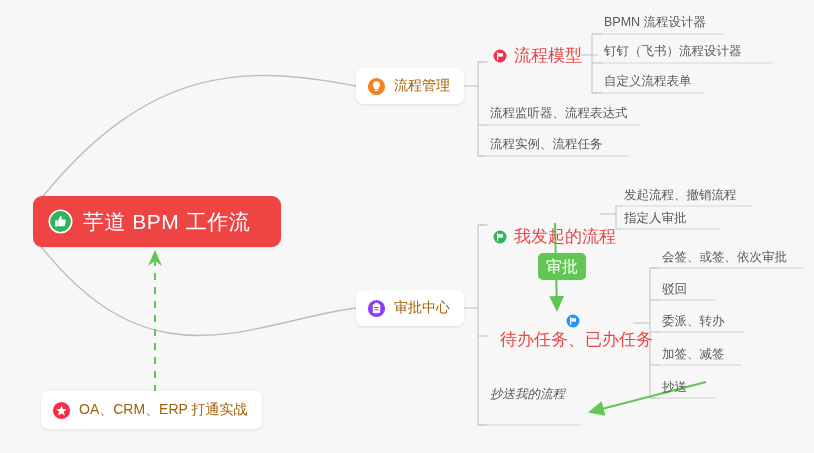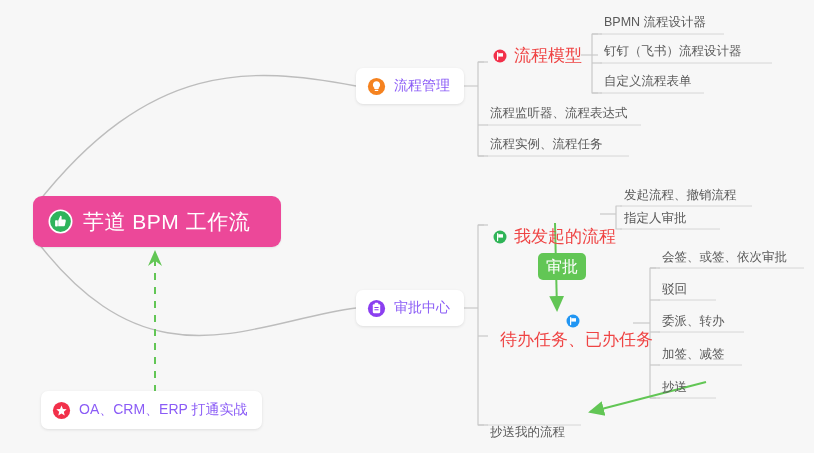--- a/index.html
+++ b/index.html
@@ -24,21 +24,21 @@
     pointer-events: none;
   }
 
   
   .root-node {
     position: absolute;
     left: 33px;
     top: 196px;
     width: 248px;
     height: 51px;
-    background: #ec4899;
+    background: #ef4444;
     border-radius: 9px;
     display: flex;
     align-items: center;
     box-sizing: border-box;
     padding-left: 15px;
     box-shadow: 0 1px 2px rgba(0,0,0,0.08);
   }
   .root-label {
     color: #ffffff;
     font-size: 21px;
@@ -54,21 +54,21 @@
     background: #ffffff;
     border-radius: 7px;
     display: flex;
     align-items: center;
     padding: 0 14px 0 11px;
     box-sizing: border-box;
     box-shadow: 0 1px 3px rgba(0,0,0,0.10);
   }
   .branch-label {
     font-size: 14px;
-    color: #8b5cf6;
+    color: #a16207;
     margin-left: 8px;
     white-space: nowrap;
   }
 
   
   .sub-node {
     position: absolute;
     display: flex;
     align-items: center;
     white-space: nowrap;
@@ -264,21 +264,21 @@
     </span>
     <span class="sub-label">待办任务、已办任务</span>
   </div>
 
   <div class="leaf-node" style="left:662px; top:249px;">会签、或签、依次审批</div>
   <div class="leaf-node" style="left:662px; top:281px;">驳回</div>
   <div class="leaf-node" style="left:662px; top:313px;">委派、转办</div>
   <div class="leaf-node" style="left:662px; top:346px;">加签、减签</div>
   <div class="leaf-node" style="left:662px; top:379px;">抄送</div>
 
-  <div class="leaf-node" style="left:490px; top:424px;">抄送我的流程</div>
+  <div class="leaf-node" style="left:490px; top:386px;font-style:italic;">抄送我的流程</div>
 
   <div class="anno-label" style="left:538px; top:253px;">审批</div>
 
   <div class="branch-node" style="left:41px; top:391px; height:38px;">
     <span class="icon icon-md">
       <svg width="19" height="19" viewBox="0 0 19 19" xmlns="http://www.w3.org/2000/svg">
         <circle cx="9.5" cy="9.5" r="8.6" fill="#f2304a"></circle>
         <path d="M9.5 4.6 L10.95 8.05 L14.7 8.35 L11.85 10.8 L12.72 14.45
                  L9.5 12.5 L6.28 14.45 L7.15 10.8 L4.3 8.35 L8.05 8.05 Z" fill="#ffffff"></path>
       </svg>

